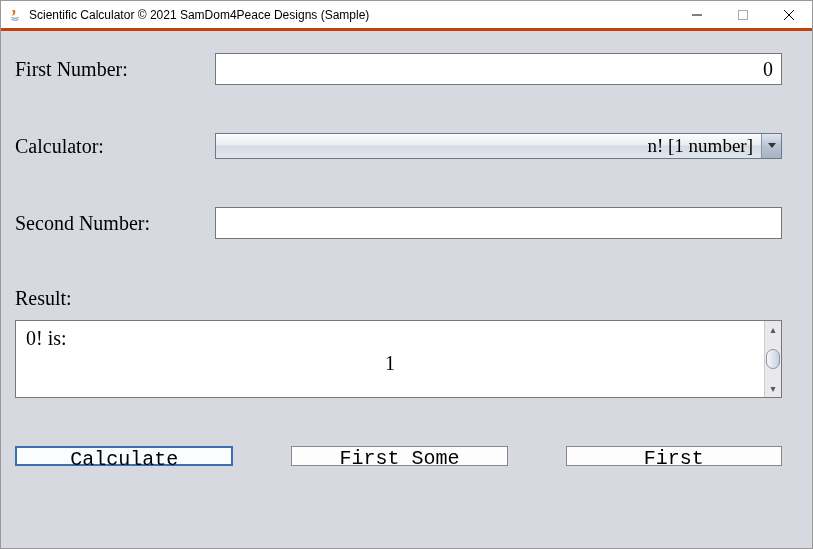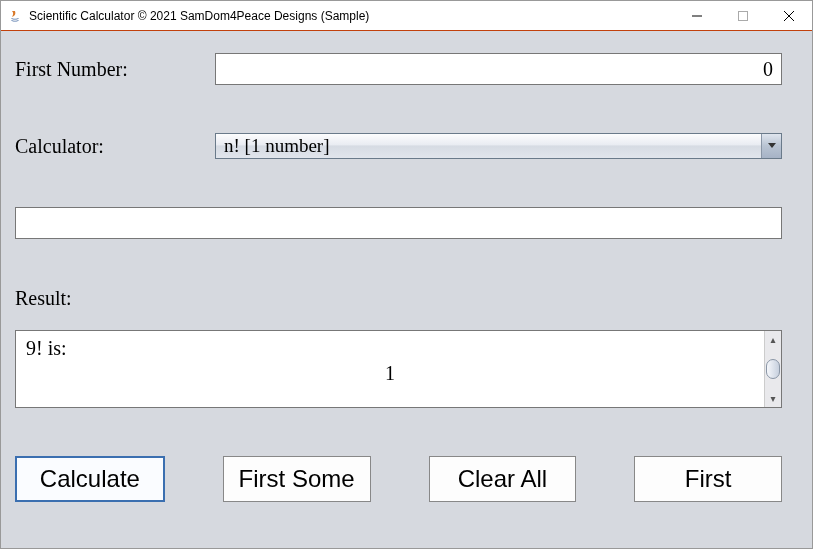--- a/index.html
+++ b/index.html
@@ -17,21 +17,21 @@
       background: #fff;
       display: flex;
       flex-direction: column;
     }
     .titlebar {
       height: 30px;
       background: #fff;
       display: flex;
       align-items: center;
       padding-left: 6px;
-      border-bottom: 1px solid #c2410c;
+      border-bottom: 3px solid #c2410c;
     }
     .titlebar .java-icon {
       width: 16px;
       height: 16px;
       margin-right: 6px;
       display: flex;
       align-items: center;
       justify-content: center;
     }
     .titlebar .title {
@@ -56,21 +56,21 @@
       background: #d6d9df;
       padding: 22px 30px 14px 14px;
       display: flex;
       flex-direction: column;
     }
     .row {
       display: flex;
       align-items: center;
       margin-bottom: 48px;
     }
-    .row.result-header { margin-bottom: 20px; }
+    .row.result-header { margin-bottom: 10px; }
     .label {
       width: 200px;
       font-size: 20px;
       font-family: "Times New Roman", serif;
       color: #000;
     }
     .field {
       flex: 1;
     }
     input.text {
@@ -85,20 +85,21 @@
     }
     input.text.left { text-align: left; }
     .combo {
       width: 100%;
       height: 26px;
       border: 1px solid #6a7a8a;
       background: linear-gradient(to bottom, #fdfdfe 0%, #e9ecf2 45%, #d6dbe3 50%, #e1e5ec 100%);
       display: flex;
       align-items: center;
       position: relative;
+      text-align: right;
     }
     .combo .combo-text {
       flex: 1;
       padding: 0 8px;
       font-size: 19px;
       font-family: "Times New Roman", serif;
     }
     .combo .combo-btn {
       width: 20px;
       height: 100%;
@@ -148,25 +149,25 @@
       border: 1px solid #8a96a6;
       border-radius: 7px;
       background: linear-gradient(to right, #f5f7fb, #c7d0de);
     }
     .button-row {
       display: flex;
       gap: 58px;
     }
     button.btn {
       flex: 1;
-      height: 46px;
+      height: 20px;
       background: #fdfdfd;
       border: 1px solid #888;
-      font-size: 24px;
-      font-family: Liberation Sans, sans-serif;
+      font-size: 20px;
+      font-family: Liberation Mono, monospace;
       cursor: pointer;
     }
     button.btn.primary {
       border: 2px solid #3b6fb0;
       background: #fafcff;
     }
   </style>
 </head>
 <body>
 
@@ -217,42 +218,42 @@
           <span class="combo-btn">
             <svg width="8" height="6">
                 <polygon points="0,0 8,0 4,5" fill="#333"></polygon>
               </svg>
           </span>
         </div>
       </div>
     </div>
 
     <div class="row">
+      <div class="label">Second Number:</div>
       <div class="field">
         <input class="text left" type="text" value="" style="">
       </div>
     </div>
 
     <div class="row result-header">
       <div class="label" style="width:auto">Result:</div>
     </div>
 
     <div class="result-box">
       <div class="result-content">
-        <div class="result-line1">9! is:</div>
+        <div class="result-line1">0! is:</div>
         <div class="result-line2">1</div>
       </div>
       <div class="vscroll">
         <div class="arrow">▴</div>
         <div class="thumb"></div>
         <div class="arrow">▾</div>
       </div>
     </div>
 
     <div class="button-row">
       <button class="btn primary">Calculate</button>
       <button class="btn">First Some</button>
-      <button class="btn">Clear All</button>
       <button class="btn">First</button>
     </div>
 
   </div>
 </div>
 
 </body></html>

